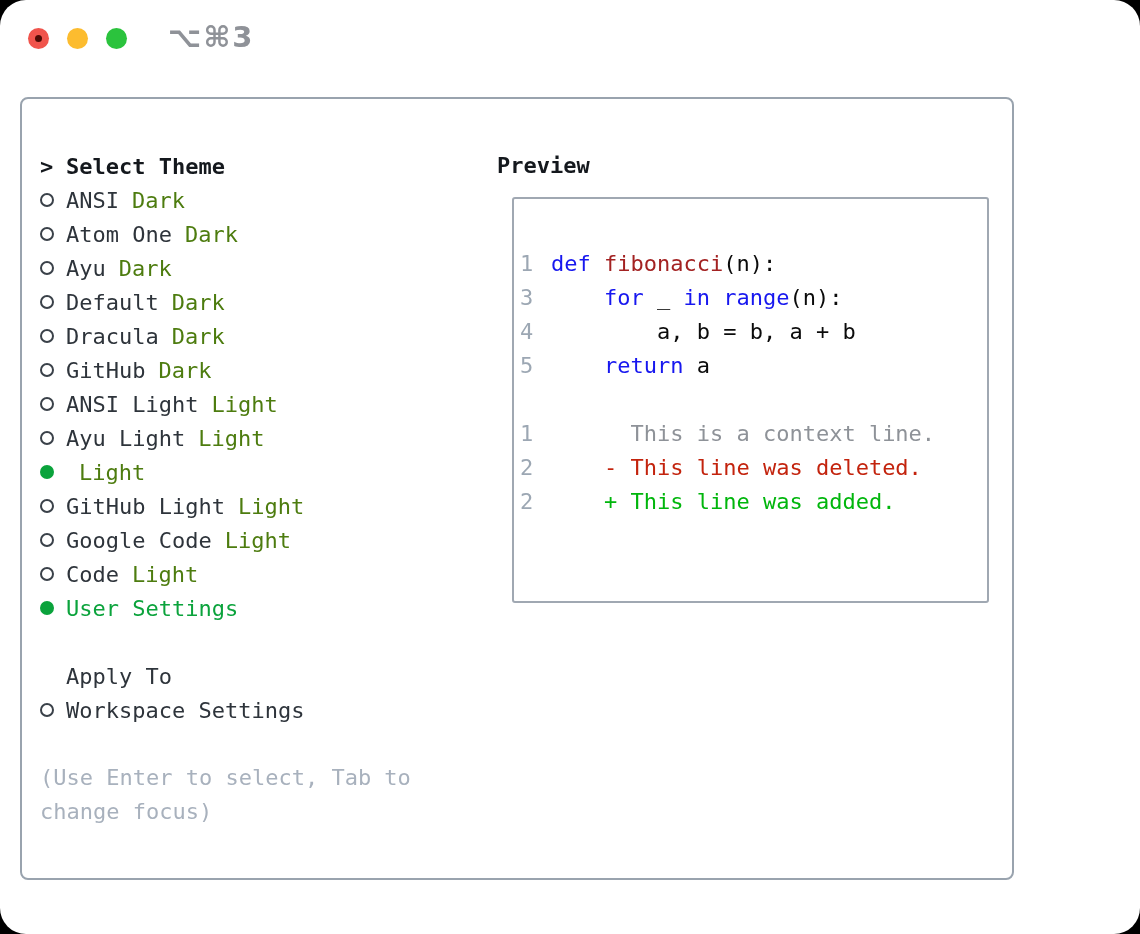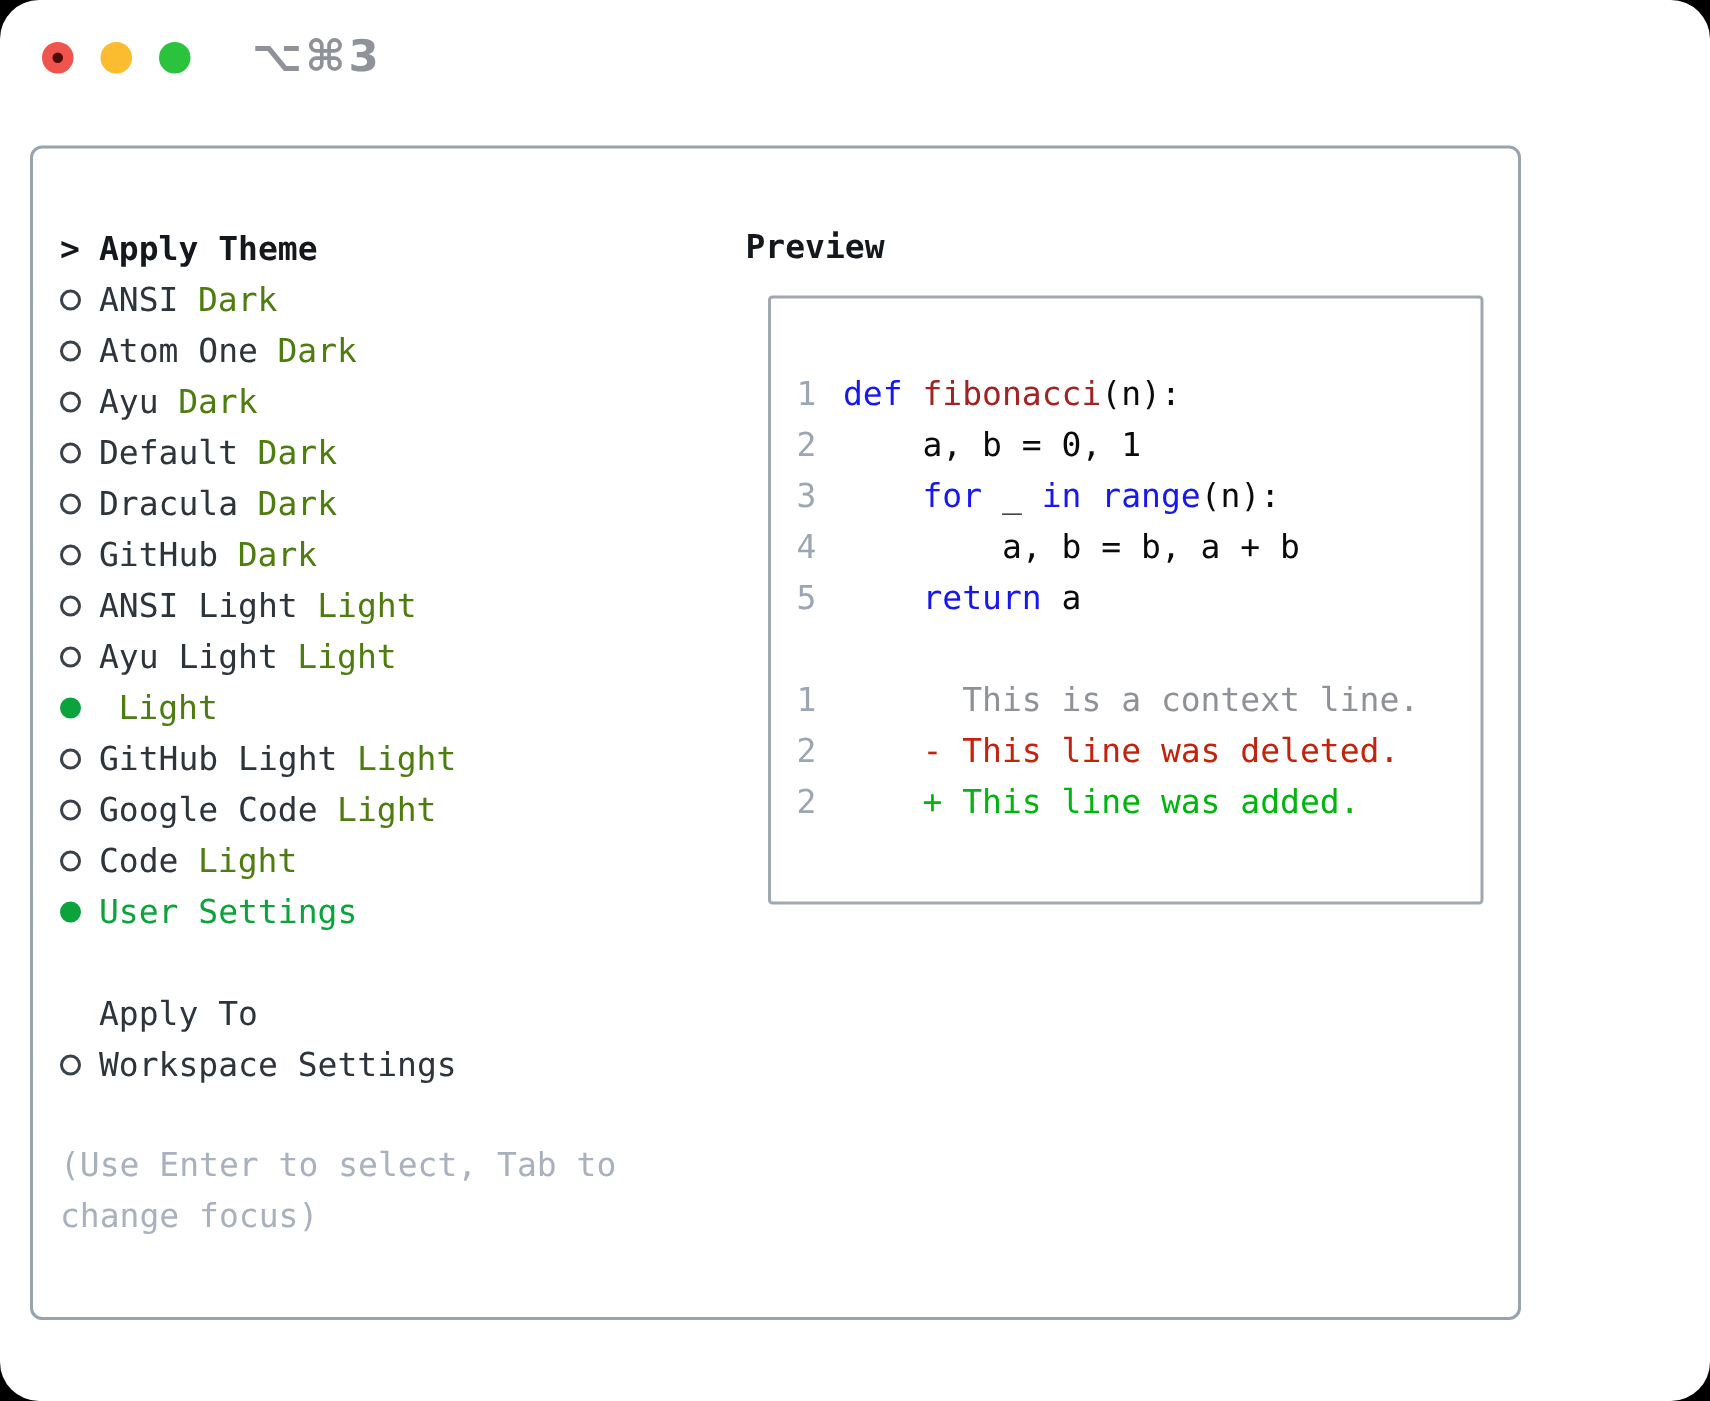--- a/index.html
+++ b/index.html
@@ -45,21 +45,21 @@
   .apply-row .nm{color:#2e343b;}
   .apply-row.selected .nm{color:#0ba33c;}
   .help{
     margin-top:34px;font-size:22px;line-height:34px;color:#a8b1bd;max-width:402px;
   }
   
   .preview-title{height:34px;line-height:34px;font-size:22px;font-weight:bold;color:#14181d;}
   .preview-box{
     margin-top:14px;margin-left:15px;width:477px;height:406px;box-sizing:border-box;
     border:2px solid #a0a8b2;border-radius:3px;background:#fff;
-    padding:48px 0 0 17px;overflow:hidden;
+    padding:48px 0 0 6px;overflow:hidden;
   }
   .pline{white-space:pre;height:34px;line-height:34px;font-size:22px;}
   .ln{color:#9ca7b3;display:inline-block;min-width:14px;margin-right:17px;}
   .tok-pl{color:#0b0b0b;}
   .tok-kw{color:#1717ef;}
   .tok-fn{color:#a32222;}
   .tok-ctx{color:#8e9298;}
   .tok-del{color:#c3230d;}
   .tok-add{color:#00b60c;}
 </style>
@@ -80,21 +80,21 @@
   </div>
 
   <div class="content-box">
 
     <div class="left-pane">
 
       <div class="row">
         <span class="bullet">
             <span class="prompt-char">&gt;</span>
           </span>
-        <span class="hdr">Apply Theme</span>
+        <span class="hdr">Select Theme</span>
       </div>
 
       <div class="row">
         <span class="bullet">
             <span class="ring"></span>
           </span>
         <span class="nm">ANSI</span>
         <span class="vr">Dark</span>
       </div>
       <div class="row">
@@ -192,21 +192,20 @@
       </div>
 
       <div class="help">(Use Enter to select, Tab to change focus)</div>
     </div>
 
     <div class="right-pane">
       <div class="preview-title">Preview</div>
 
       <div class="preview-box">
         <div class="pline"><span class="ln">1</span><span class="tok-kw">def</span><span class="tok-pl"> </span><span class="tok-fn">fibonacci</span><span class="tok-pl">(n):</span></div>
-        <div class="pline"><span class="ln">2</span><span class="tok-pl">    a, b = 0, 1</span></div>
         <div class="pline"><span class="ln">3</span><span class="tok-pl">    </span><span class="tok-kw">for</span><span class="tok-pl"> _ </span><span class="tok-kw">in</span><span class="tok-pl"> </span><span class="tok-kw">range</span><span class="tok-pl">(n):</span></div>
         <div class="pline"><span class="ln">4</span><span class="tok-pl">        a, b = b, a + b</span></div>
         <div class="pline"><span class="ln">5</span><span class="tok-pl">    </span><span class="tok-kw">return</span><span class="tok-pl"> a</span></div>
         <div class="pline"><span class="ln"></span></div>
         <div class="pline"><span class="ln">1</span><span class="tok-ctx">      This is a context line.</span></div>
         <div class="pline"><span class="ln">2</span><span class="tok-del">    - This line was deleted.</span></div>
         <div class="pline"><span class="ln">2</span><span class="tok-add">    + This line was added.</span></div>
       </div>
     </div>
 

